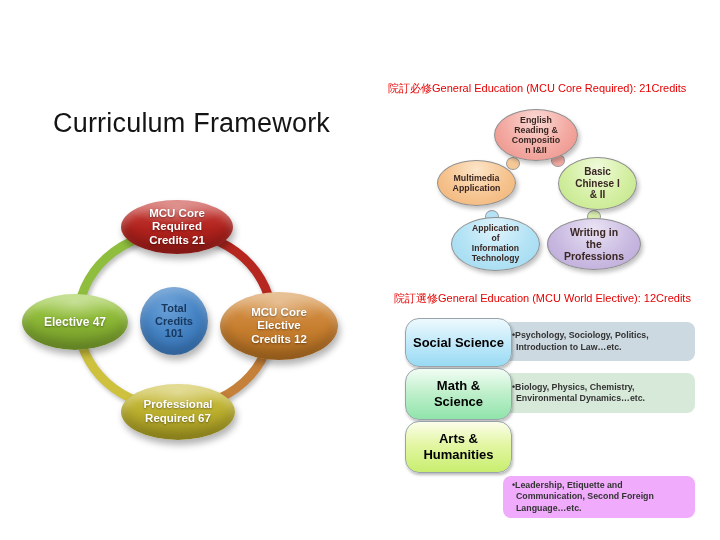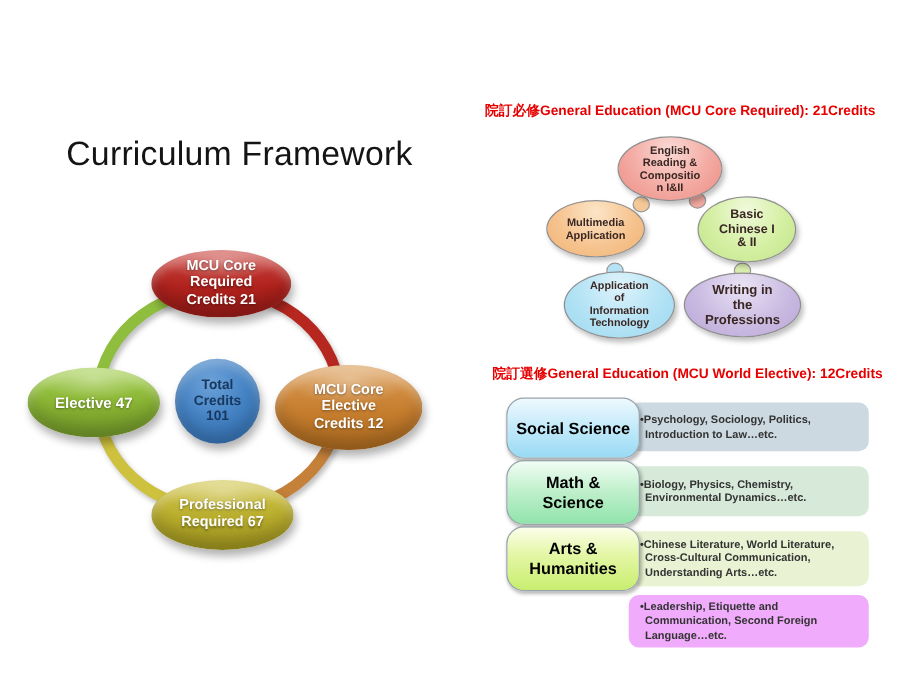--- a/index.html
+++ b/index.html
@@ -31,21 +31,21 @@
   .node-bottom{left:101px; top:194px; width:114px; height:56px; font-size:11.5px;
     background:radial-gradient(ellipse 60% 42% at 50% 16%, rgba(255,255,255,0.40), rgba(255,255,255,0) 72%),
                linear-gradient(180deg,#d2c64b 0%,#b8ac2c 55%,#a0951f 100%);}
   .node-left{left:2px; top:104px; width:106px; height:56px; font-size:12px;
     background:radial-gradient(ellipse 60% 42% at 50% 16%, rgba(255,255,255,0.40), rgba(255,255,255,0) 72%),
                linear-gradient(180deg,#a3cf4d 0%,#87b232 55%,#74992a 100%);}
   .node-center{left:120px; top:97px; width:68px; height:68px; font-size:11px; color:#17375e; text-shadow:none;
     background:radial-gradient(circle at 42% 28%, #6da2d8 0%, #4583c4 45%, #2f6cb0 100%);}
 
   
-  .sec-heading{font-weight:bold; font-size:11px; color:#e60000; width:320px;}
+  .sec-heading{font-weight:normal; font-size:11px; color:#e60000; width:320px;}
   .h-required{left:388px; top:81px;}
   .h-elective{left:394px; top:291px;}
 
   
   .bubbles{left:430px; top:100px; width:275px; height:180px;}
   .bubble{
     position:absolute; border-radius:50%; border:1px solid #8f8f8f;
     display:flex; align-items:center; justify-content:center; text-align:center;
     font-weight:bold; color:#3a2723; white-space:pre-line; line-height:1.15;
     box-shadow:2px 3px 4px rgba(0,0,0,0.25); z-index:2;
@@ -147,23 +147,20 @@
       <div class="txt">•Psychology, Sociology, Politics, Introduction to Law…etc.</div>
     </div>
     <div class="row-label lab-1">Social Science</div>
 
     <div class="row-bar bar-2">
       <div class="txt">•Biology, Physics, Chemistry, Environmental Dynamics…etc.</div>
     </div>
     <div class="row-label lab-2">Math &amp;
 Science</div>
 
-    <div class="row-bar bar-3">
-      <div class="txt">•Chinese Literature, World Literature, Cross-Cultural Communication, Understanding Arts…etc.</div>
-    </div>
     <div class="row-label lab-3">Arts &amp;
 Humanities</div>
 
     <div class="row-bar bar-4">
       <div class="txt">•Leadership, Etiquette and Communication, Second Foreign Language…etc.</div>
     </div>
   </div>
 
   <div class="abs page-number">1</div>
 

